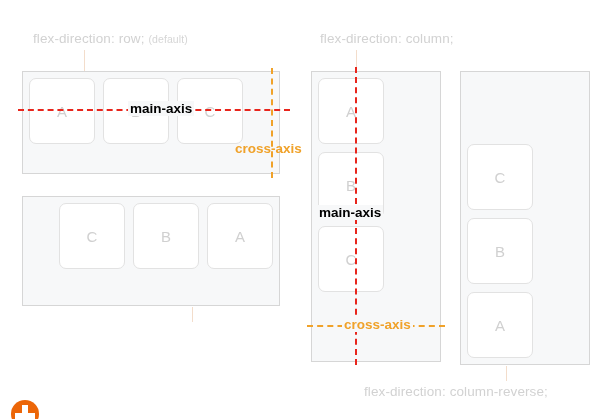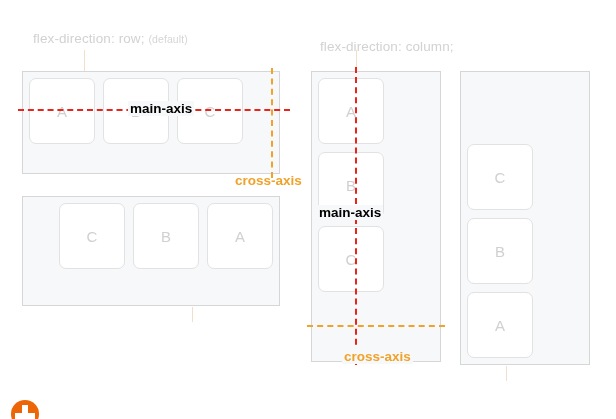--- a/index.html
+++ b/index.html
@@ -95,21 +95,21 @@
   .axis-label {
     position: absolute;
     font-weight: bold;
     font-size: 13.5px;
     font-family: "Liberation Sans", sans-serif;
     white-space: nowrap;
     background: #ffffff;
     padding: 0 2px;
   }
   .axis-label.main  { color: #000000; }
-  .axis-label.cross { color: #f0a22a; margin-top: 32px; }
+  .axis-label.cross { color: #f0a22a; }
   .axis-label.onpanel { background: #f7f8f9; }
 
   
   .badge {
     position: absolute;
     width: 28px;
     height: 28px;
     border-radius: 50%;
     background: #ec6608;
     overflow: hidden;
@@ -152,21 +152,21 @@
   <div class="axis-label cross" style="left:233px; top:141px; background:transparent;">cross-axis</div>
 
   <div class="flexbox fb-row-rev" style="left:22px; top:196px; width:258px; height:110px; padding:6px 6px; align-items:flex-start; justify-content:flex-start;">
     <div class="item" style="width:66px; height:66px; margin-left:8px;">A</div>
     <div class="item" style="width:66px; height:66px; margin-left:8px;">B</div>
     <div class="item" style="width:66px; height:66px;">C</div>
   </div>
 
   <div class="leader" style="left:192px; top:307px; height:15px;"></div>
 
-  <div class="caption" style="left:320px; top:39px;">
+  <div class="caption" style="left:320px; top:31px;">
     <span>flex-direction: column;</span>
   </div>
   <div class="leader" style="left:356px; top:50px; height:22px;"></div>
 
   <div class="flexbox fb-col" style="left:311px; top:71px; width:130px; height:291px; padding:6px 6px; align-items:flex-start; justify-content:flex-start;">
     <div class="item" style="width:66px; height:66px; margin-bottom:8px;">A</div>
     <div class="item" style="width:66px; height:66px; margin-bottom:8px;">B</div>
     <div class="item" style="width:66px; height:66px;">C</div>
   </div>
 
@@ -176,19 +176,22 @@
   <div class="cross-h" style="left:307px; top:325px; width:138px;"></div>
   <div class="axis-label cross onpanel" style="left:342px; top:317px;">cross-axis</div>
 
   <div class="flexbox fb-col-rev" style="left:460px; top:71px; width:130px; height:294px; padding:6px 6px; align-items:flex-start; justify-content:flex-start;">
     <div class="item" style="width:66px; height:66px; margin-top:8px;">A</div>
     <div class="item" style="width:66px; height:66px; margin-top:8px;">B</div>
     <div class="item" style="width:66px; height:66px;">C</div>
   </div>
 
   <div class="leader" style="left:506px; top:366px; height:15px;"></div>
+  <div class="caption" style="left:364px; top:384px;">
+    <span>flex-direction: column-reverse;</span>
+  </div>
 
   <div class="badge" style="left:11px; top:400px;">
     <div class="bar-v"></div>
     <div class="bar-h"></div>
   </div>
 
 </div>
 
 </body></html>

